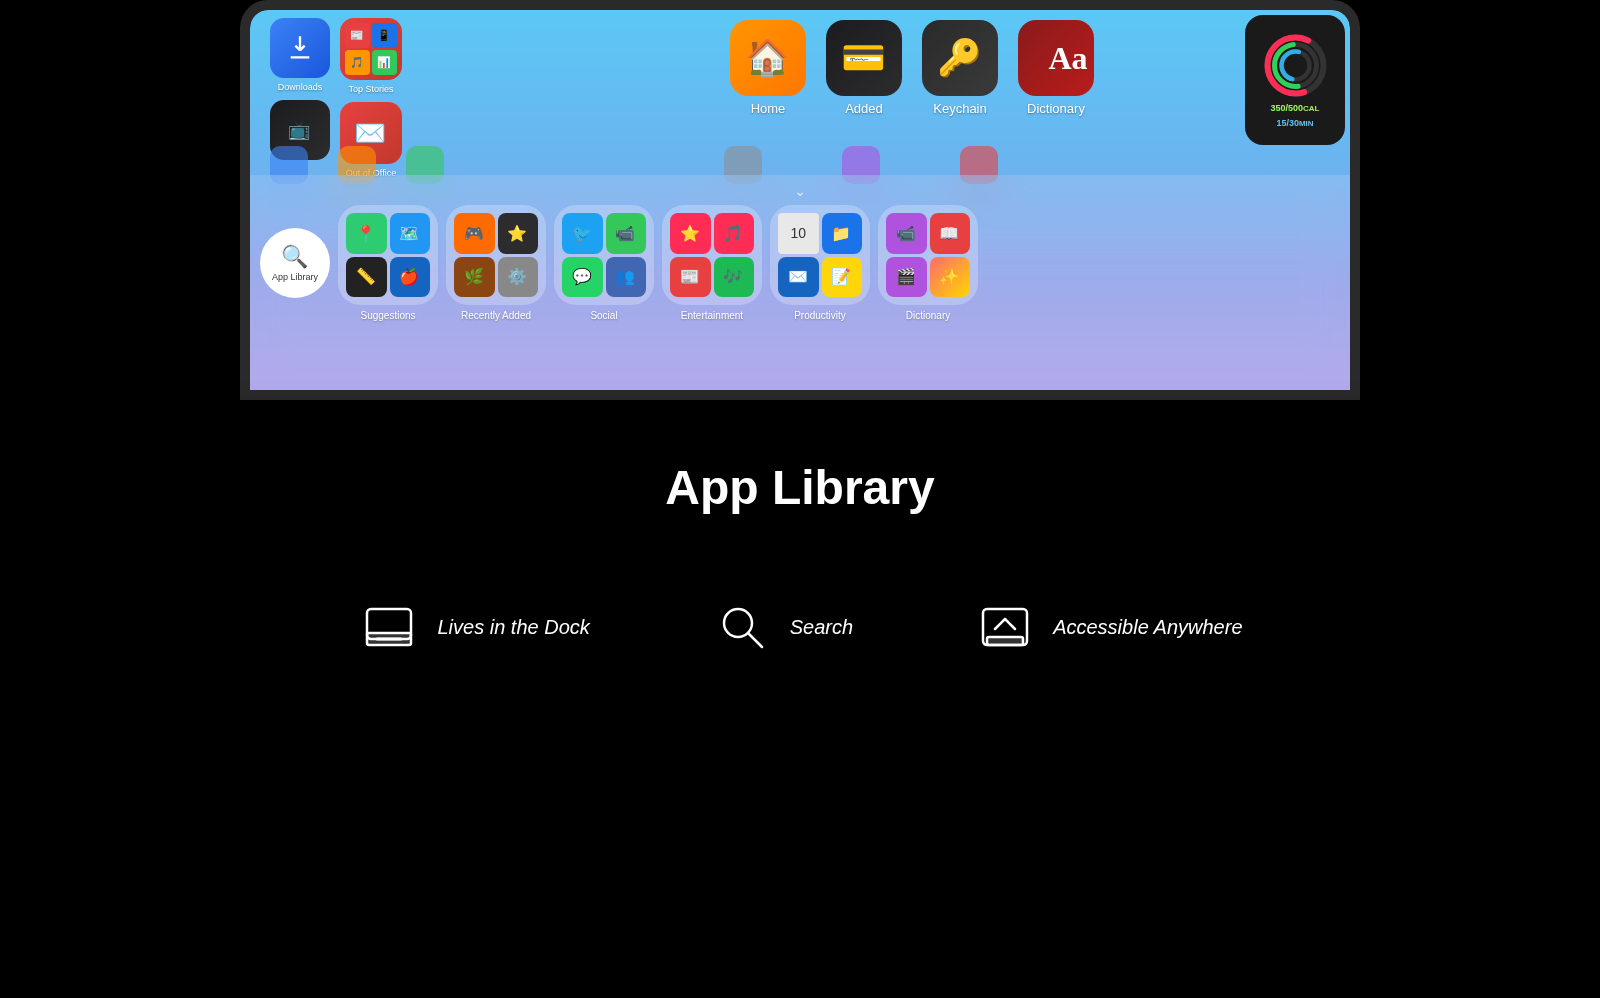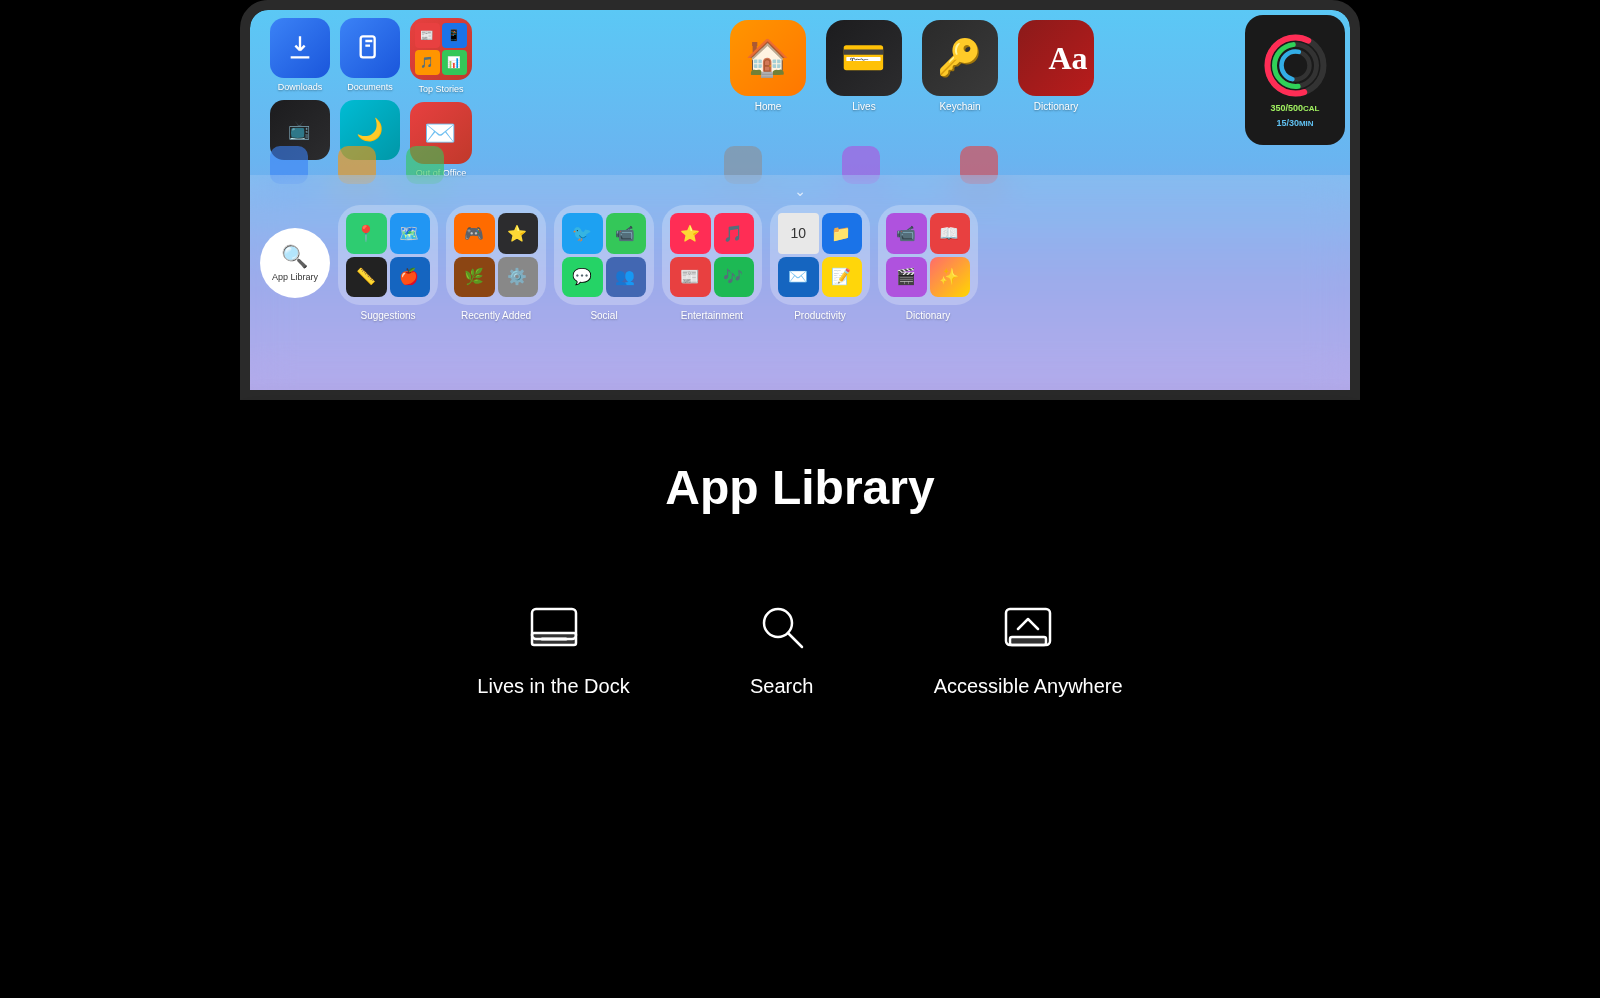--- a/index.html
+++ b/index.html
@@ -126,21 +126,21 @@
       width: 76px;
       height: 76px;
       border-radius: 18px;
       display: flex;
       align-items: center;
       justify-content: center;
       font-size: 36px;
     }
 
     .dock-app-label {
-      font-size: 10px;
+      font-size: 13px;
       color: white;
       text-shadow: 0 1px 2px rgba(0,0,0,0.4);
       text-align: right;
     }
 
     
     .activity-widget {
       position: absolute;
       top: 5px;
       right: 5px;
@@ -281,23 +281,24 @@
 
     .features-row {
       display: flex;
       gap: 120px;
       align-items: flex-start;
       justify-content: center;
     }
 
     .feature-item {
       display: flex;
-      flex-direction: column;
+      flex-direction: row;
       align-items: center;
       gap: 16px;
+      font-style: italic;
     }
 
     .feature-icon {
       width: 64px;
       height: 64px;
       display: flex;
       align-items: center;
       justify-content: center;
     }
 
@@ -381,34 +382,20 @@
               <path d="M12 2v12m0 0l-4-4m4 4l4-4M4 20h16"></path>
             </svg>
           </div>
           <span class="app-label-sm">Downloads</span>
         </div>
         <div class="icon-with-label">
           <div class="app-icon-sm bg-dark" style="font-size:18px;">📺</div>
         </div>
       </div>
 
-      <div class="icon-col">
-        <div class="icon-with-label">
-          <div class="app-icon-sm bg-blue" style="background:linear-gradient(135deg,#3b82f6,#1a56db);">
-            <svg width="28" height="28" viewBox="0 0 24 24" fill="none" stroke="white" stroke-width="2">
-              <rect x="4" y="2" width="12" height="18" rx="2"></rect>
-                <path d="M8 6h6M8 10h4"></path>
-            </svg>
-          </div>
-          <span class="app-label-sm">Documents</span>
-        </div>
-        <div class="icon-with-label">
-          <div class="app-icon-sm bg-teal" style="font-size:22px;">🌙</div>
-        </div>
-      </div>
 
       <div class="icon-col">
         <div class="icon-with-label">
           <div class="top-stories-folder">
             <div class="mini" style="background:#e84040;border-radius:4px;display:flex;align-items:center;justify-content:center;font-size:11px;">📰</div>
             <div class="mini" style="background:#1a73e8;border-radius:4px;display:flex;align-items:center;justify-content:center;font-size:11px;">📱</div>
             <div class="mini" style="background:#ff9500;border-radius:4px;display:flex;align-items:center;justify-content:center;font-size:11px;">🎵</div>
             <div class="mini" style="background:#34c759;border-radius:4px;display:flex;align-items:center;justify-content:center;font-size:11px;">📊</div>
           </div>
           <span class="app-label-sm">Top Stories</span>
@@ -423,21 +410,21 @@
         <div class="dock-app">
           <div class="dock-app-icon" style="background:linear-gradient(135deg,#ff9500,#ff7700);">
             🏠
           </div>
           <span class="dock-app-label">Home</span>
         </div>
         <div class="dock-app">
           <div class="dock-app-icon" style="background:linear-gradient(135deg,#1c1c1e,#2c2c2e);">
             💳
           </div>
-          <span class="dock-app-label">Lives</span>
+          <span class="dock-app-label">Added</span>
         </div>
         <div class="dock-app">
           <div class="dock-app-icon" style="background:linear-gradient(135deg,#2a2a2a,#3a3a3a);">
             🔑
           </div>
           <span class="dock-app-label">Keychain</span>
         </div>
         <div class="dock-app">
           <div class="dock-app-icon" style="background:linear-gradient(135deg,#8b1a1a,#b91c1c);">
             <span style="color:white;font-size:32px;font-family:serif;font-weight:bold;margin-left:24px;">Aa</span>

